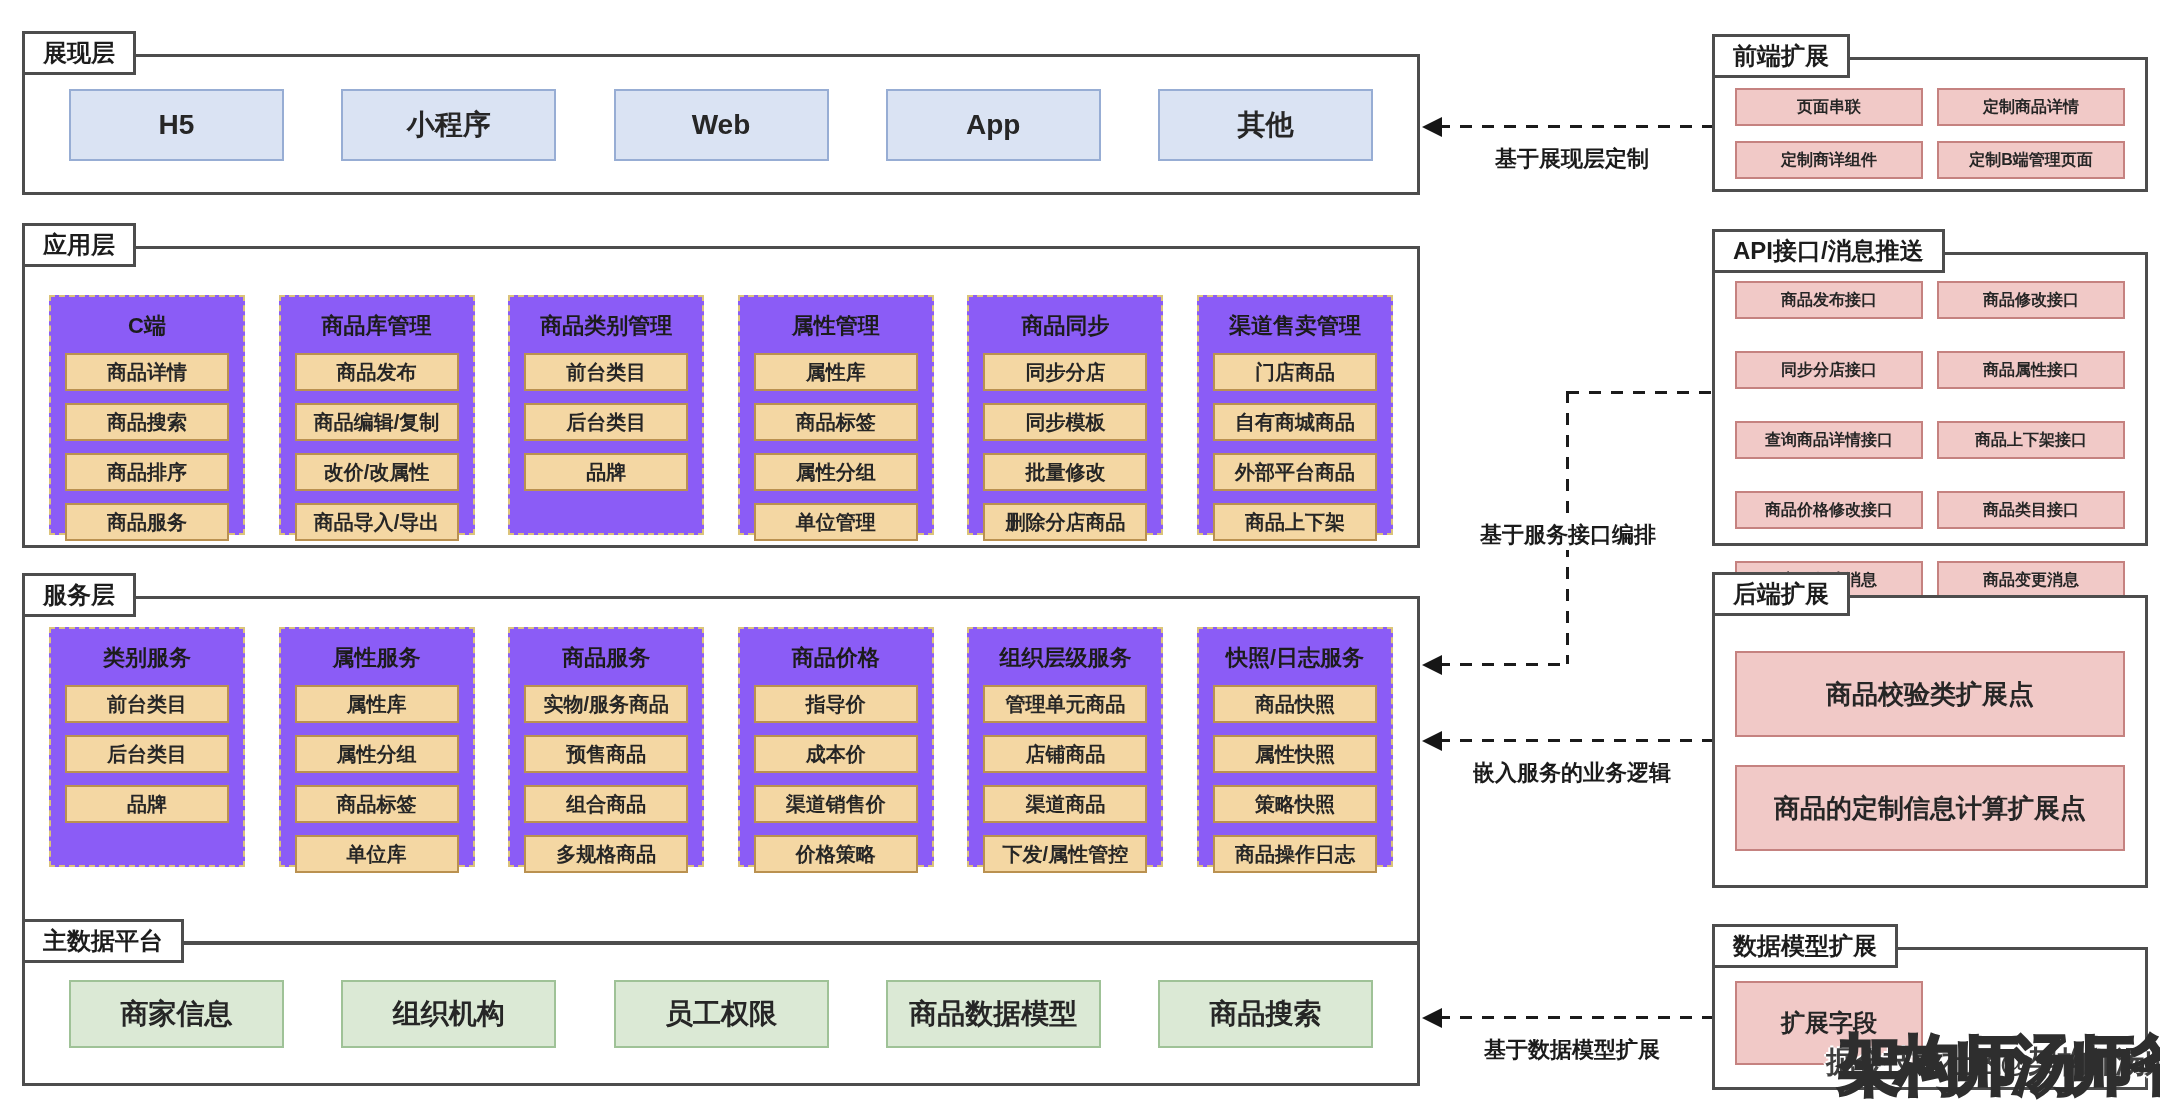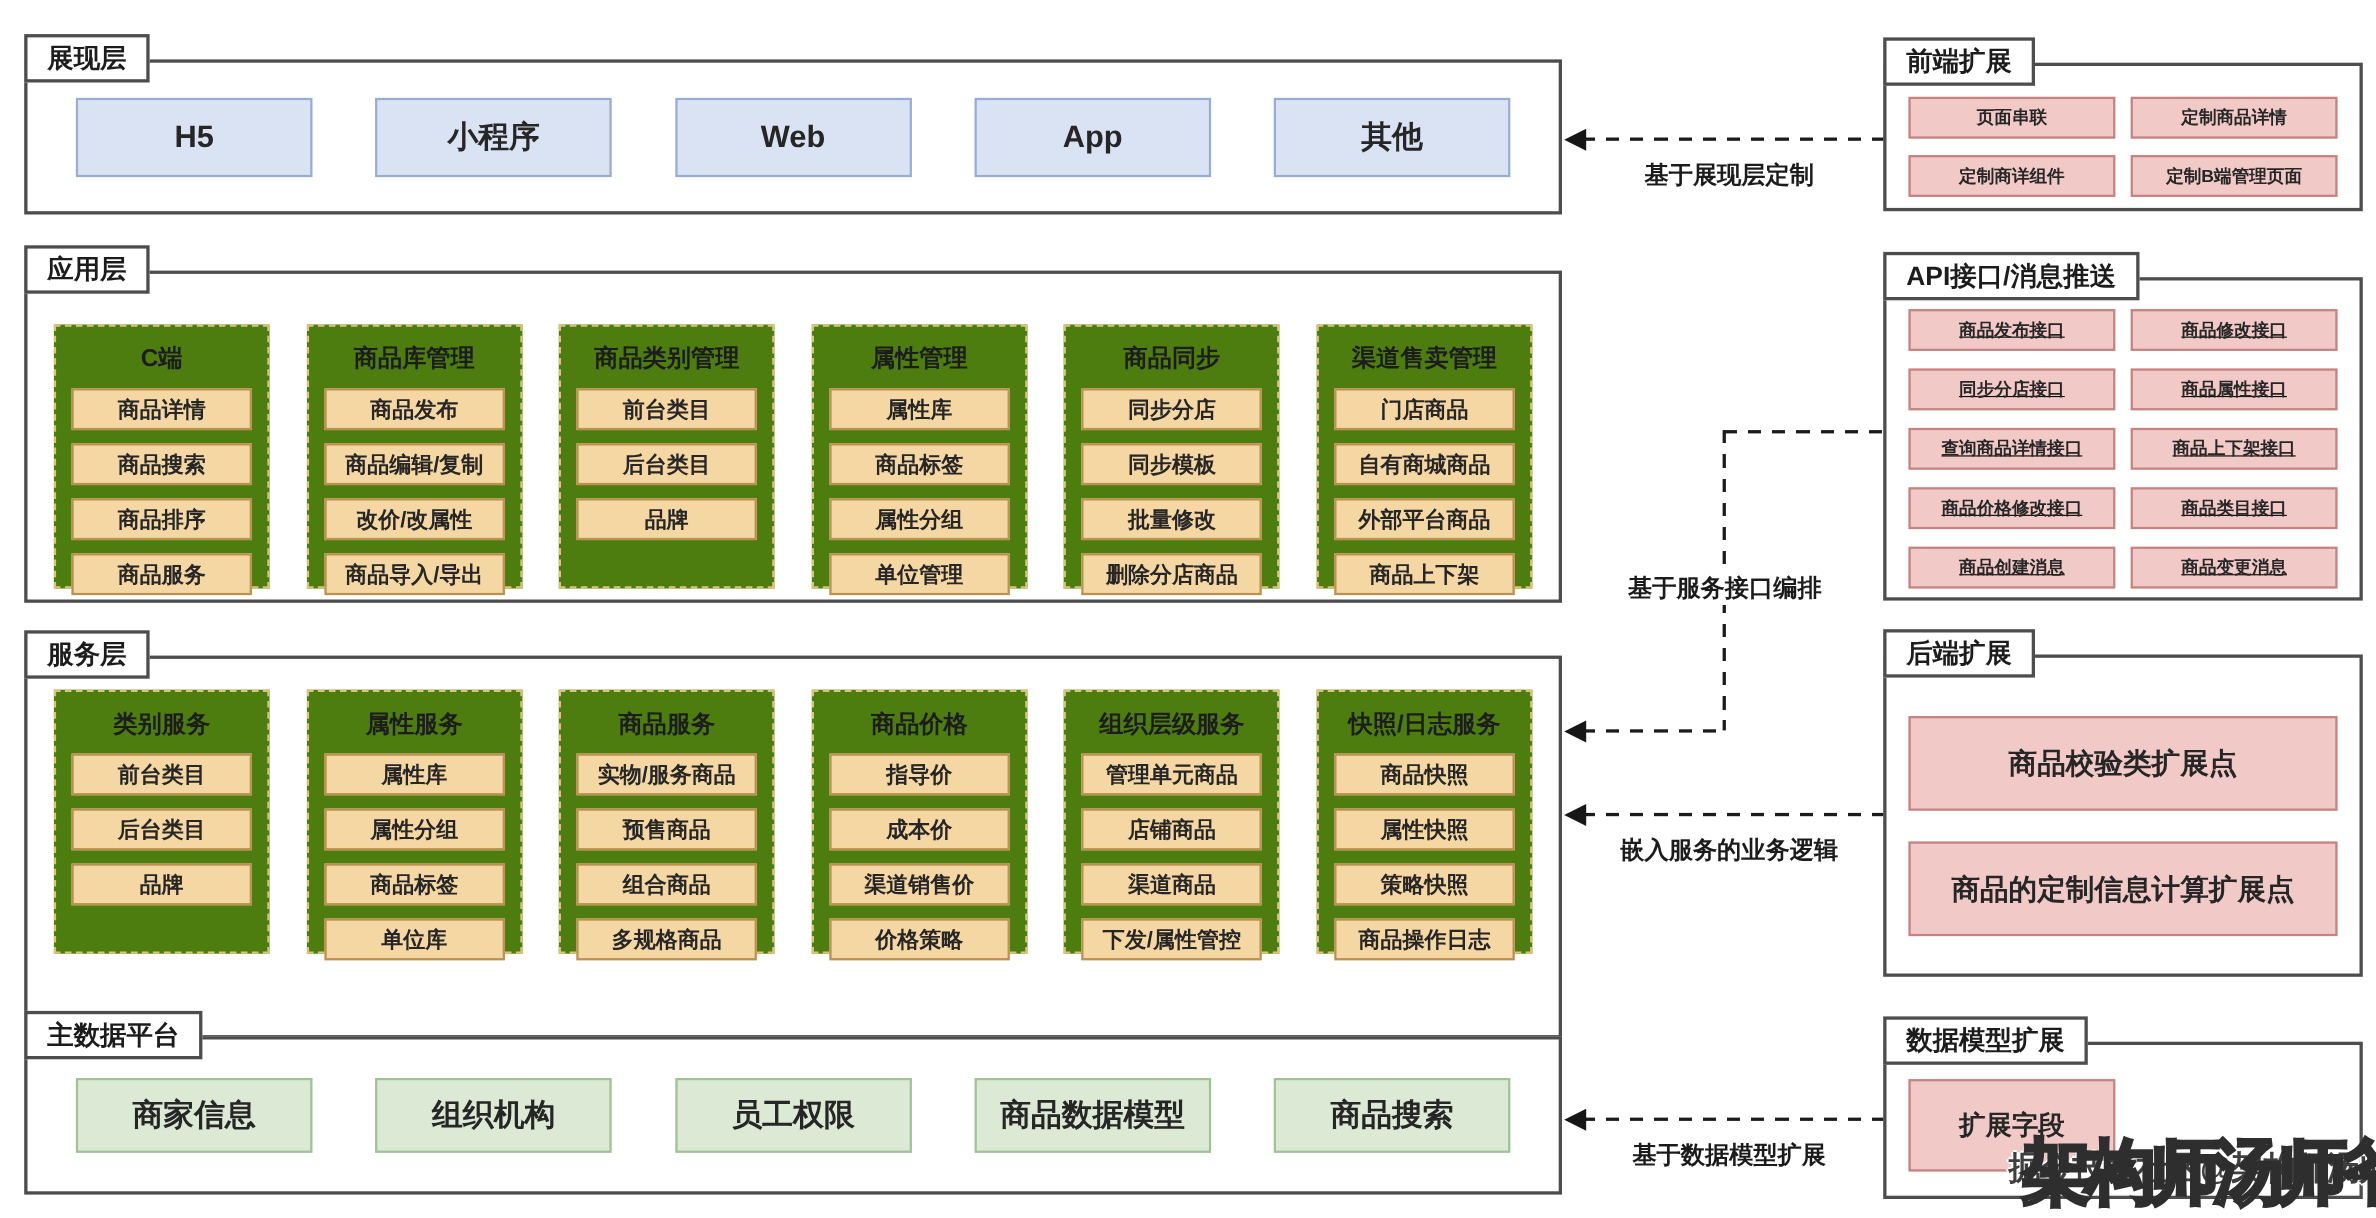--- a/index.html
+++ b/index.html
@@ -20,21 +20,21 @@
   .chip.tan{width:164px;height:38px;font-size:20px;background:#f4d7a3;border:2px solid #ba9150;}
   .chip.pink{background:#f1c9c7;border:2px solid #c58280;font-size:16px;height:38px;}
   .chip.pink.big{height:86px;font-size:26px;}
   .chip.pink.dm{height:84px;font-size:24px;}
 
   .rowflex{position:absolute;left:0;right:0;top:0;bottom:0;display:flex;align-items:center;
            justify-content:space-between;padding:0 44px;}
 
   
   .colsflex{position:absolute;left:0;right:0;display:flex;justify-content:space-between;padding:0 24px;}
-  .column{width:196px;box-sizing:border-box;border:2px dashed #dbc37a;background:#4d7c0f;
+  .column{width:196px;box-sizing:border-box;border:2px dashed #dbc37a;background:#8b5cf6;
           display:flex;flex-direction:column;align-items:center;padding-top:10px;}
   .col-title{font-size:22px;font-weight:700;color:#1c1c1c;margin:4px 0 12px;white-space:nowrap;}
   .col-items{display:flex;flex-direction:column;gap:12px;align-items:center;}
 
   
   .grid2{position:absolute;left:0;right:0;display:grid;grid-template-columns:1fr 1fr;gap:15px 14px;padding:0 20px;}
   .stack{position:absolute;left:20px;right:20px;display:flex;flex-direction:column;gap:28px;}
 
   
   .hdash{position:absolute;height:3px;background:repeating-linear-gradient(90deg,#1b1b1b 0 12px,transparent 12px 22px);}
@@ -213,21 +213,21 @@
         <div class="chip pink">定制商品详情</div>
         <div class="chip pink">定制商详组件</div>
         <div class="chip pink">定制B端管理页面</div>
       </div>
   </section>
 
   <section class="panel" style="left:1712px;top:252px;width:436px;height:294px;">
     <div class="tab">
       <span>API接口/消息推送</span>
     </div>
-    <div class="grid2" style="top:26px;gap:16px 14px;text-decoration:underline;">
+    <div class="grid2" style="top:26px;gap:32px 14px;">
         <div class="chip pink">商品发布接口</div>
         <div class="chip pink">商品修改接口</div>
         <div class="chip pink">同步分店接口</div>
         <div class="chip pink">商品属性接口</div>
         <div class="chip pink">查询商品详情接口</div>
         <div class="chip pink">商品上下架接口</div>
         <div class="chip pink">商品价格修改接口</div>
         <div class="chip pink">商品类目接口</div>
         <div class="chip pink">商品创建消息</div>
         <div class="chip pink">商品变更消息</div>

